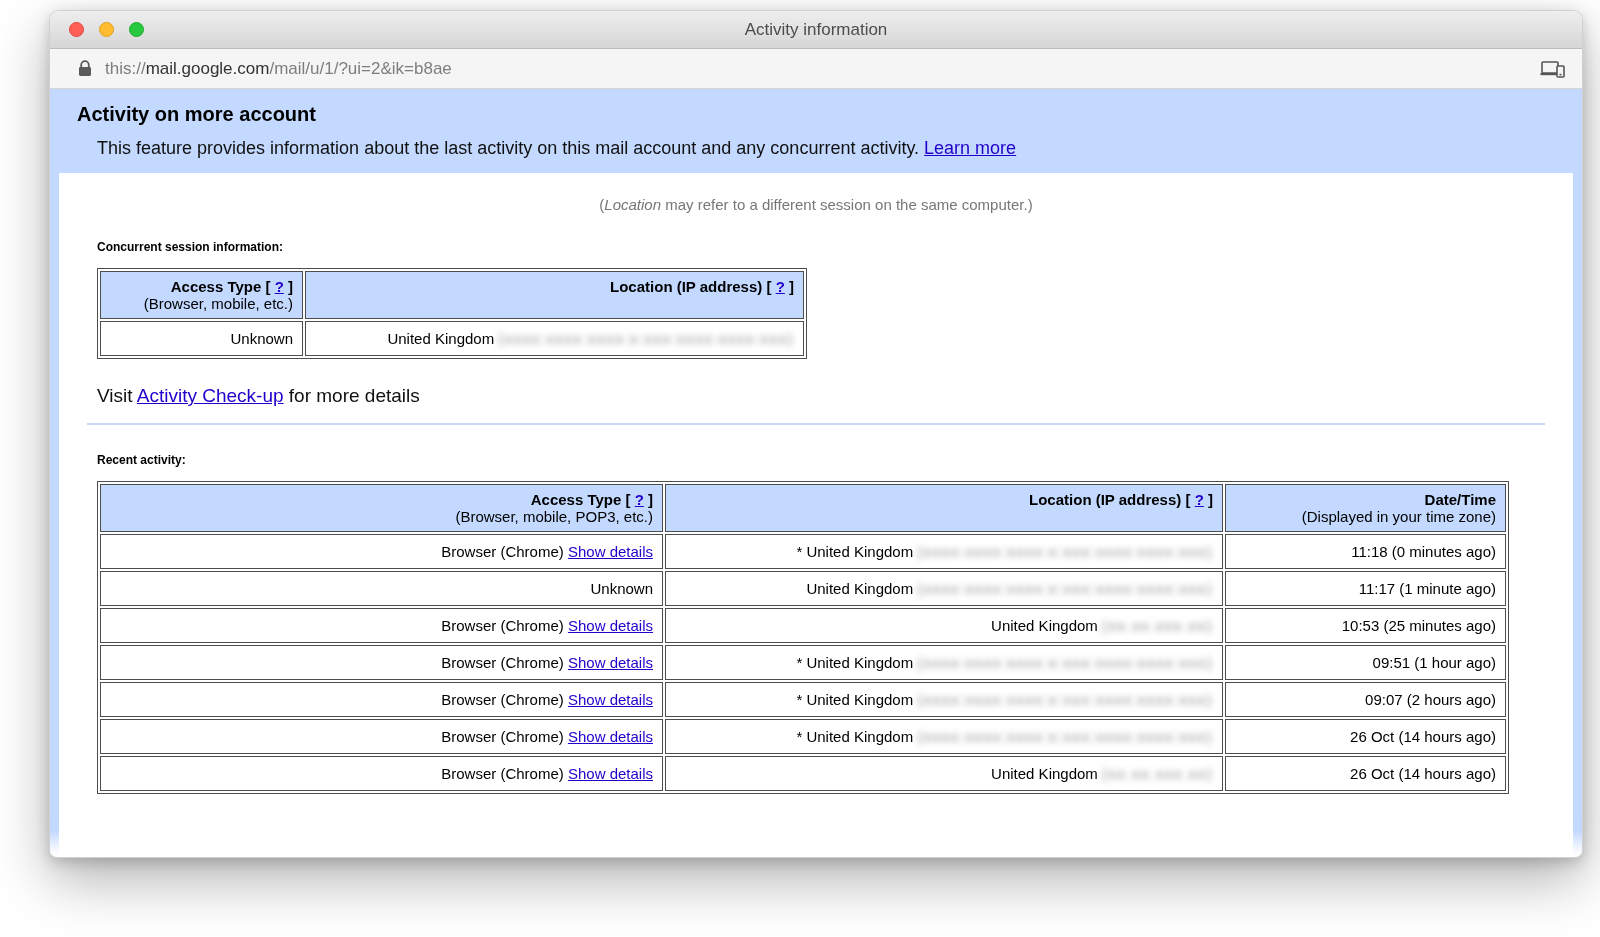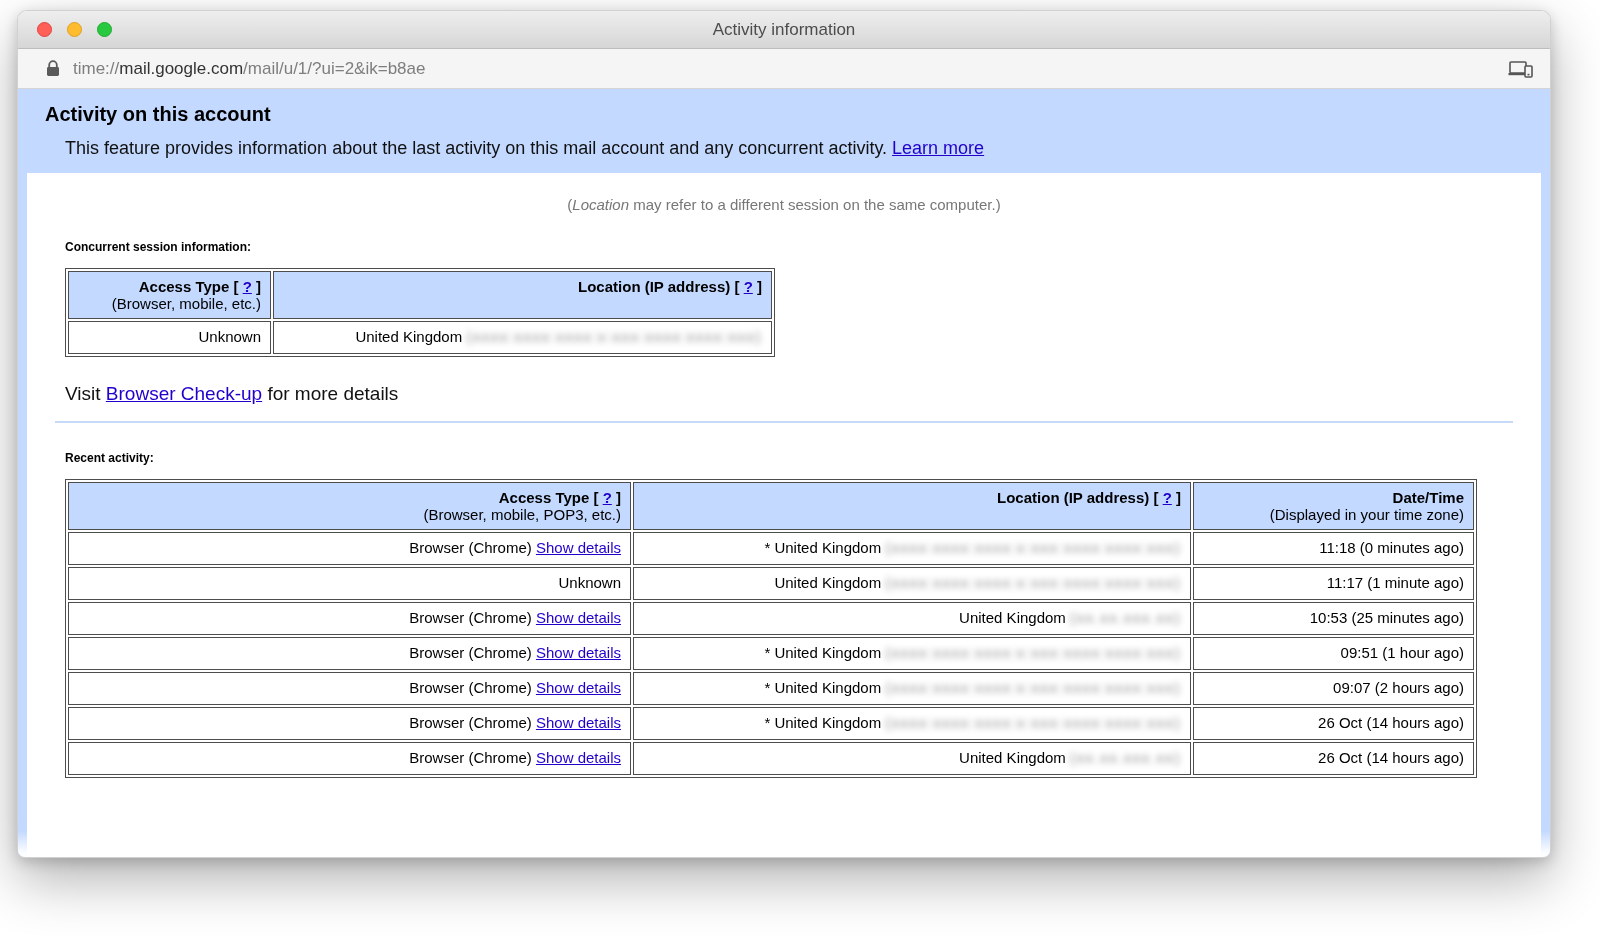--- a/index.html
+++ b/index.html
@@ -1,20 +1,20 @@
 <!DOCTYPE html>
 <html><head>
 <meta charset="utf-8">
 <style>
   * { margin: 0; padding: 0; box-sizing: border-box; }
   html, body { width: 1600px; height: 937px; background: #ffffff; overflow: hidden;
     font-family: "Liberation Sans", "DejaVu Sans", sans-serif; }
 
   .window {
-    position: absolute; left: 17px; top: 10px; width: 1534px; height: 848px;
+    position: absolute; left: 49px; top: 10px; width: 1534px; height: 848px;
     border-radius: 10px 10px 8px 8px; overflow: hidden;
     box-shadow: 0 22px 55px rgba(0,0,0,0.30), 0 4px 14px rgba(0,0,0,0.18);
     border: 1px solid rgba(0,0,0,0.18);
     background: #fff;
   }
 
   
   .titlebar {
     height: 38px; display: flex; align-items: center; position: relative;
     background: linear-gradient(#eeeeee, #d6d6d6);
@@ -55,21 +55,21 @@
   .line2 .it { font-style: italic; }
   .section-heading { font-size: 12px; font-weight: bold; color: #000; margin: 27px 0 0 0; }
 
   
   table { border-collapse: separate; border-spacing: 2px; border: 1px solid #4d4d4d;
           margin-top: 14px; background: #fff; table-layout: fixed; }
   th, td { border: 1px solid #4d4d4d; font-size: 15px; text-align: right;
            padding: 6px 9px; vertical-align: top; white-space: nowrap; overflow: hidden; }
   th { background: #c3d9ff; font-weight: bold; }
   th .sub { display: block; font-weight: normal; margin-left: 8px; }
-  td { padding-bottom: 8px; }
+  td { padding-top: 8px; padding-bottom: 8px; }
   table.t1 { width: 710px; }
   table.t2 { width: 1412px; }
   .ip-redacted { color: #8a8a8a; filter: blur(3px); letter-spacing: 1.5px; }
   .star { display: inline; }
 
   .visit-line { font-size: 19px; color: #111; margin-top: 26px; }
   .divider { border: none; border-top: 2px solid #c6daf8; margin: 16px 0 0 -10px; width: calc(100% + 20px); }
   .recent-heading { margin-top: 28px; }
 
   .bottom-fade {
@@ -89,33 +89,33 @@
       <div class="light green"></div>
     </div>
     <div class="win-title">Activity information</div>
   </div>
 
   <div class="urlbar">
     <svg class="lock-icon" viewBox="0 0 14 17">
       <path d="M3.2 7V5a3.8 3.8 0 0 1 7.6 0v2" fill="none" stroke="#5a5a5a" stroke-width="1.8"></path>
       <rect x="1" y="7" width="12" height="9" rx="1.4" fill="#5a5a5a"></rect>
     </svg>
-    <div class="url-text"><span>time://</span><span class="host">mail.google.com</span><span>/mail/u/1/?ui=2&amp;ik=b8ae</span></div>
+    <div class="url-text"><span>this://</span><span class="host">mail.google.com</span><span>/mail/u/1/?ui=2&amp;ik=b8ae</span></div>
     <svg class="devices-icon" viewBox="0 0 26 20">
       <rect x="2" y="3" width="16" height="11" rx="1" fill="none" stroke="#555" stroke-width="1.6"></rect>
       <rect x="0.5" y="14" width="19" height="2.2" fill="#555"></rect>
       <rect x="17" y="7" width="7" height="11" rx="1" fill="#f5f5f5" stroke="#555" stroke-width="1.6"></rect>
       <rect x="19.5" y="14.8" width="2" height="1.6" fill="#555"></rect>
     </svg>
   </div>
 
   <div class="page">
 
     <div class="banner">
-      <div class="banner-title">Activity on this account</div>
+      <div class="banner-title">Activity on more account</div>
       <div class="banner-desc"><span>This feature provides information about the last activity on this mail account and any concurrent activity. </span><a>Learn more</a></div>
     </div>
 
     <div class="panel">
 
       <div class="line2"><span>(</span><span class="it">Location</span><span> may refer to a different session on the same computer.)</span></div>
 
       <div class="section-heading">Concurrent session information:</div>
 
       <table class="t1">
@@ -128,21 +128,21 @@
           <th><span>Access Type </span><span>[ </span><a>?</a><span> ]</span><span class="sub">(Browser, mobile, etc.)</span></th>
           <th><span>Location (IP address) </span><span>[ </span><a>?</a><span> ]</span></th>
         </tr>
         <tr>
           <td>Unknown</td>
           <td><span>United Kingdom </span><span class="ip-redacted">(xxxx:xxxx:xxxx:x:xxx:xxxx:xxxx:xxx)</span></td>
         </tr>
       </tbody>
         </table>
 
-      <div class="visit-line"><span>Visit </span><a>Browser Check-up</a><span> for more details</span></div>
+      <div class="visit-line"><span>Visit </span><a>Activity Check-up</a><span> for more details</span></div>
 
       <hr class="divider">
 
       <div class="section-heading recent-heading">Recent activity:</div>
 
       <table class="t2">
         <colgroup>
             <col style="width:563px">
             <col style="width:558px">
             <col>

